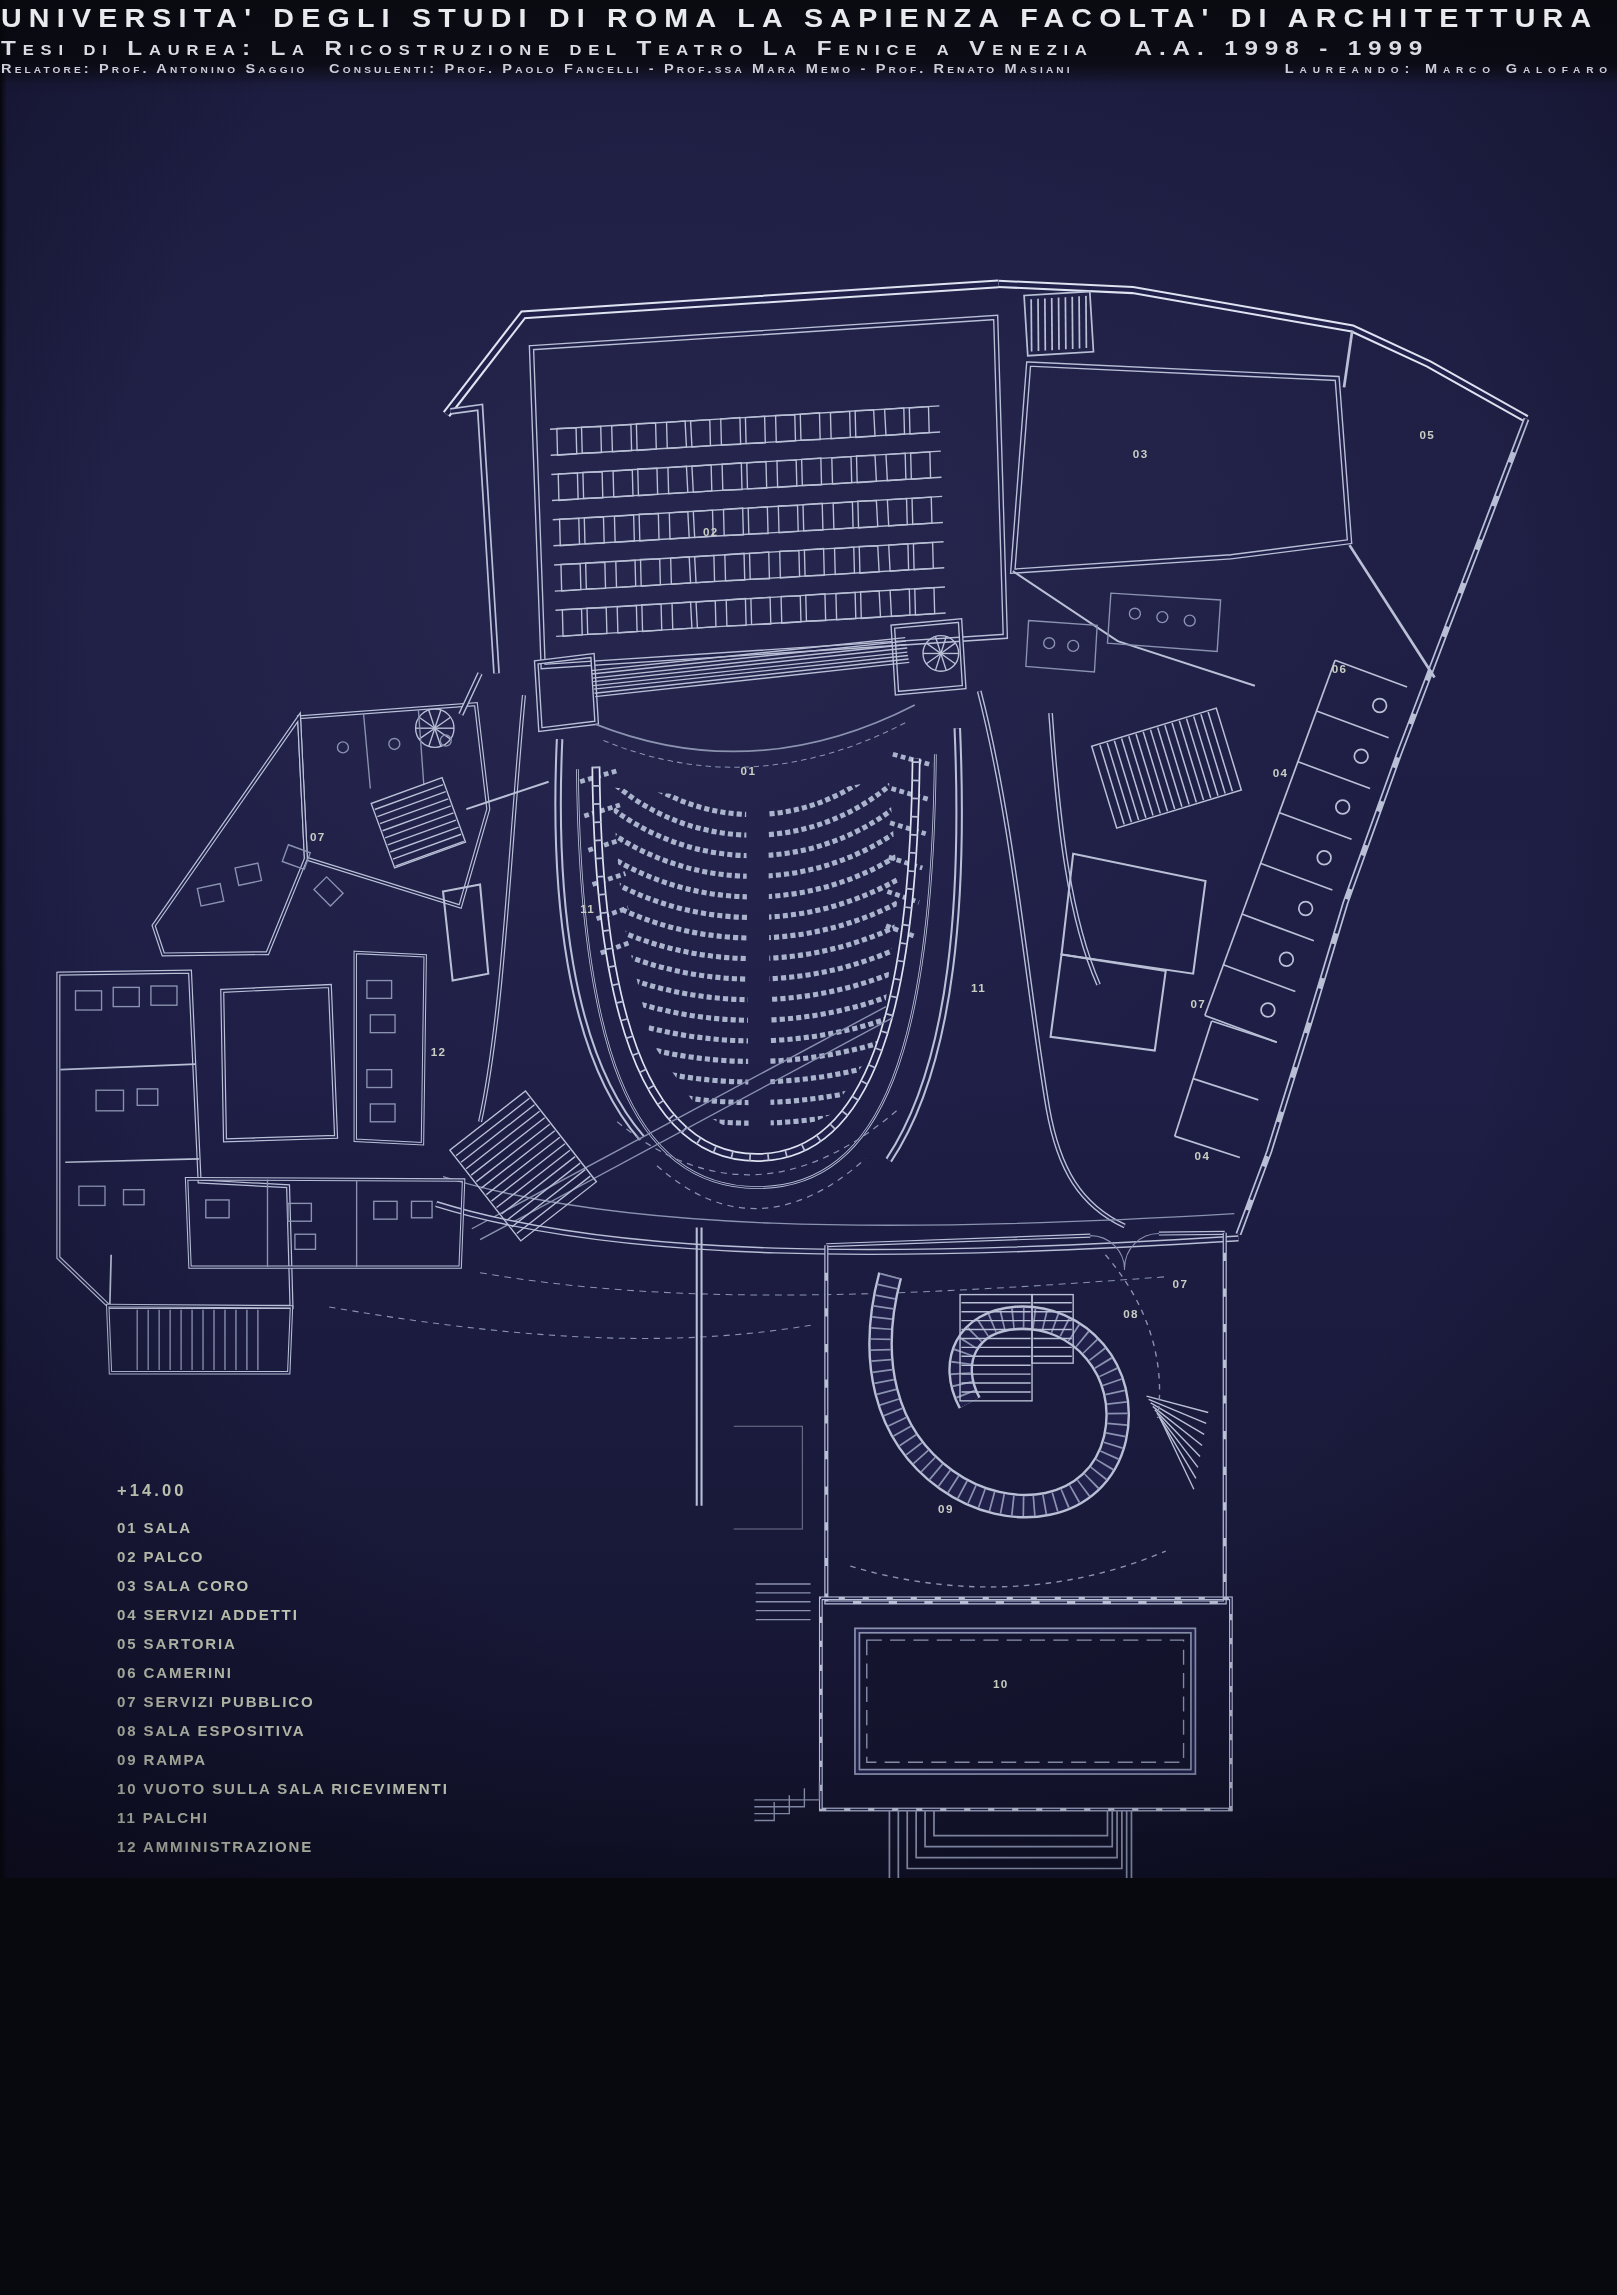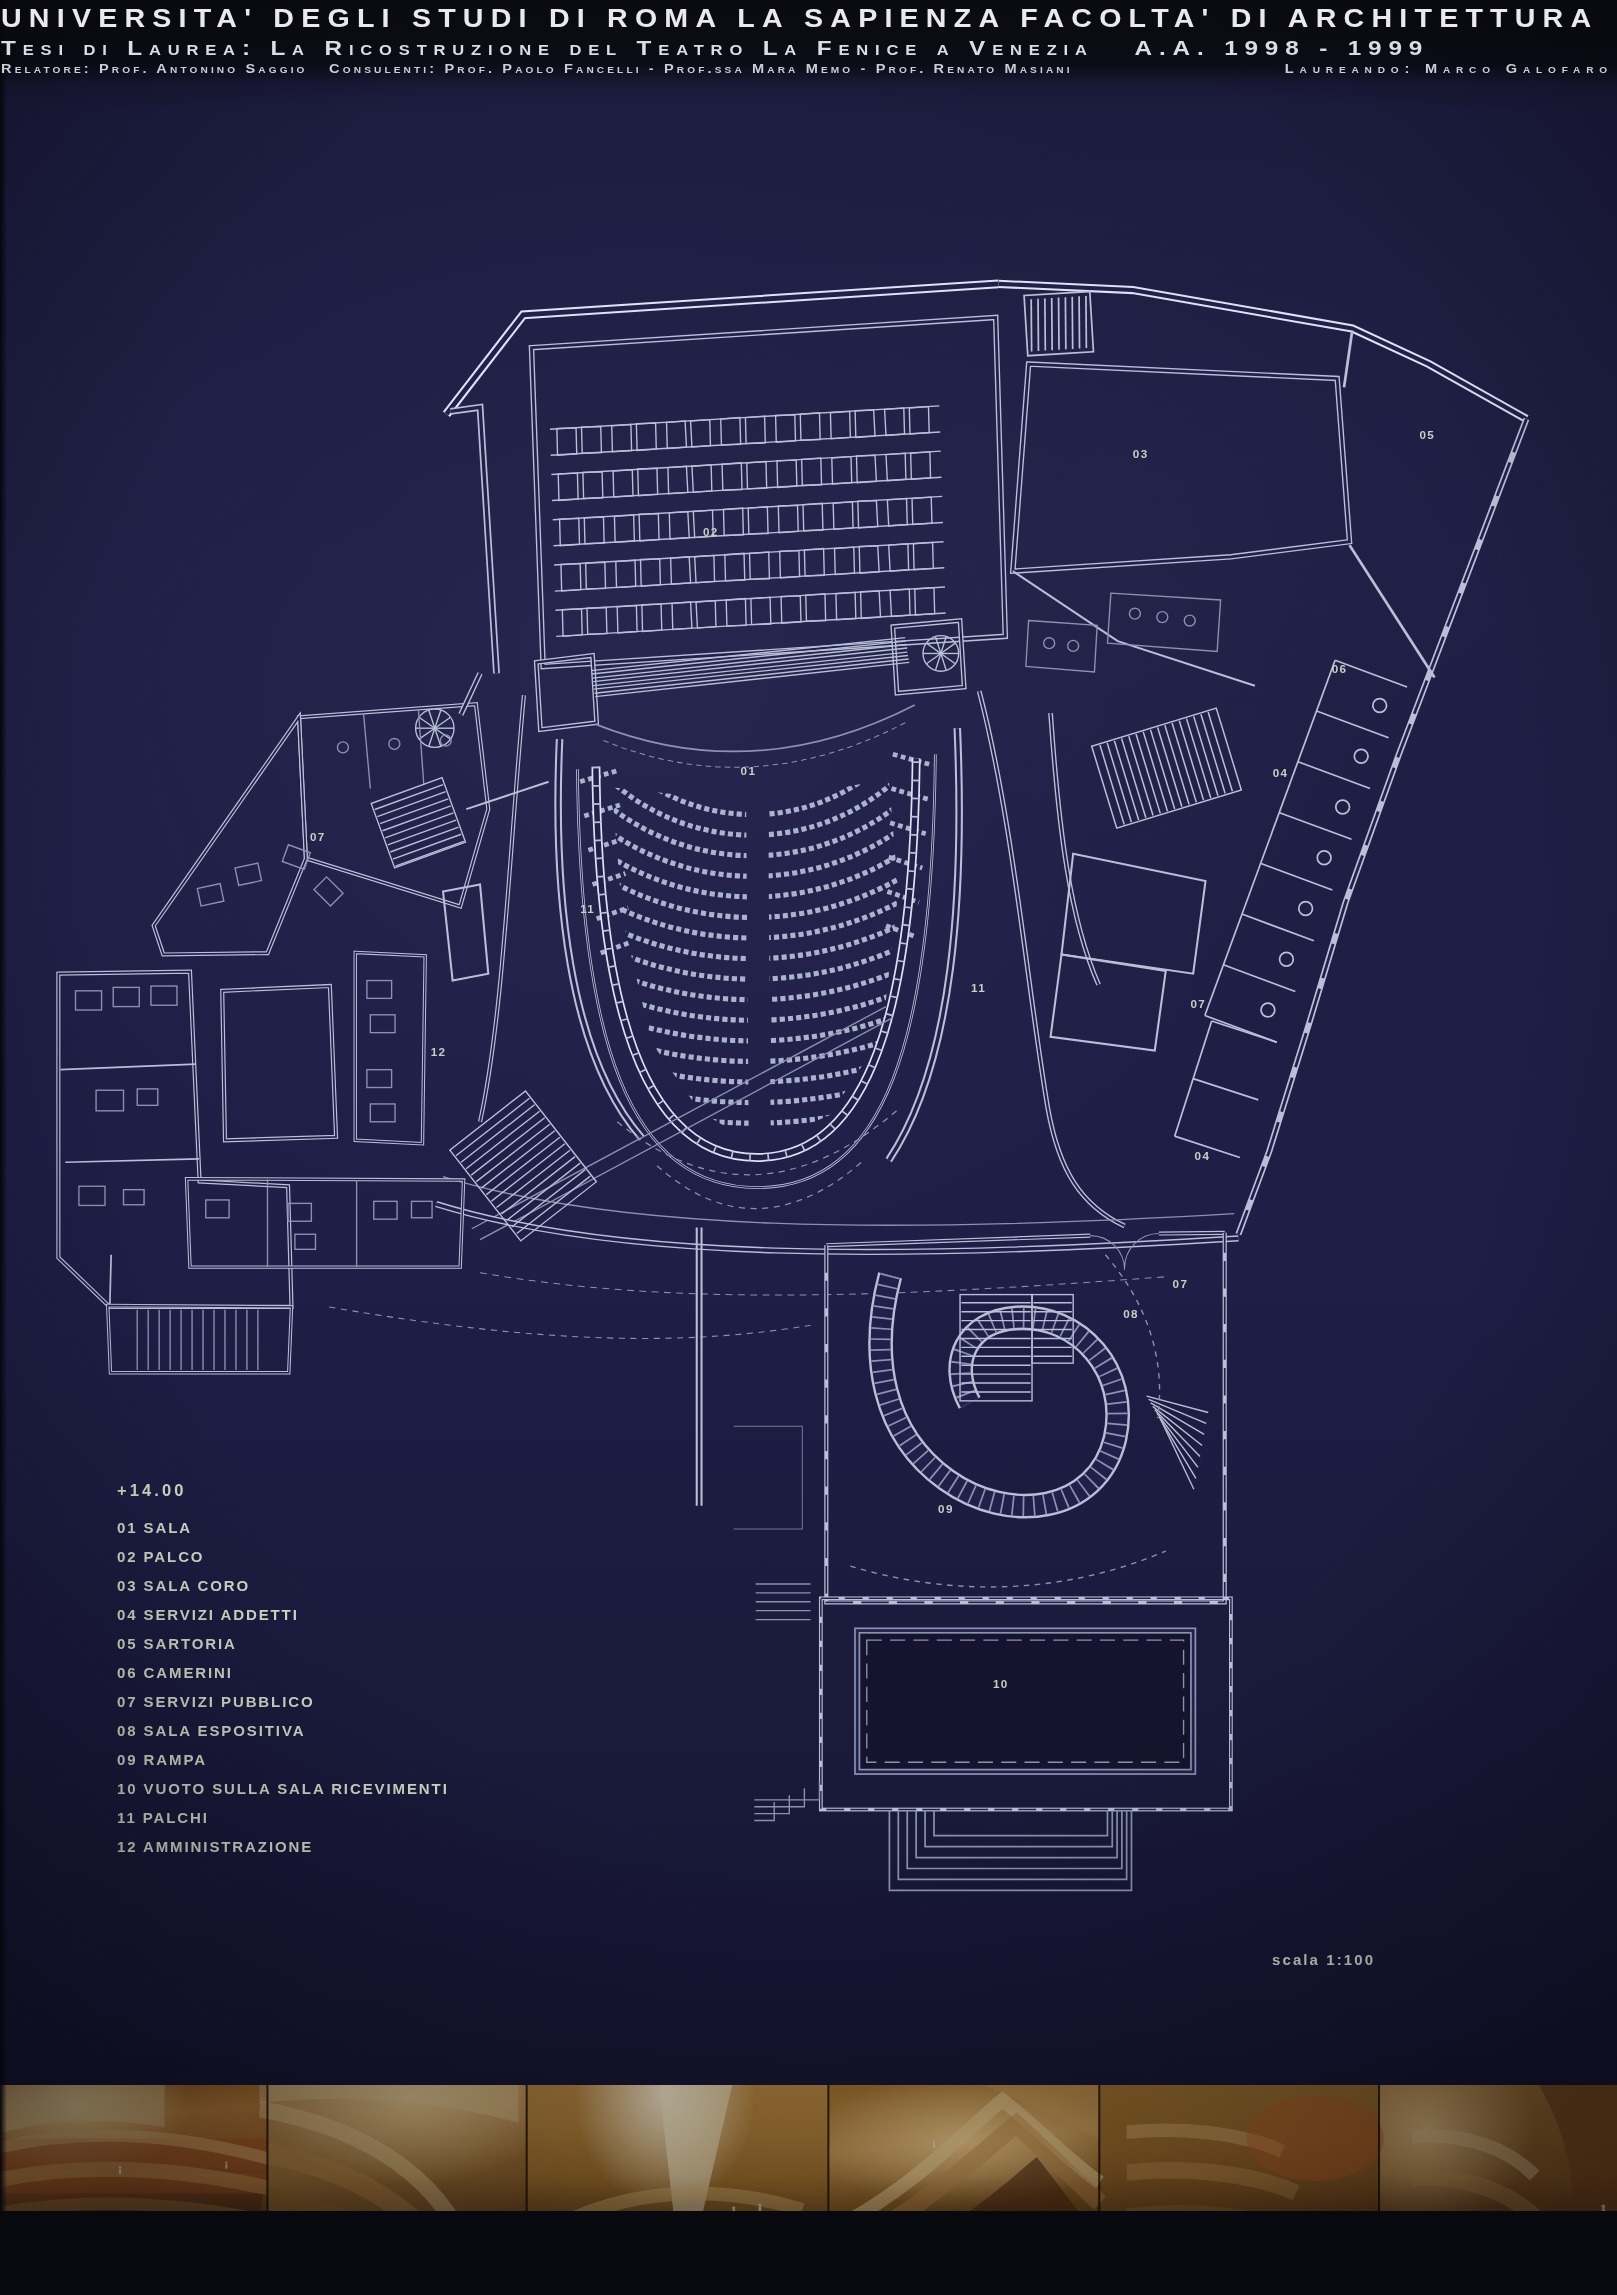--- a/index.html
+++ b/index.html
@@ -1,15 +1,15 @@
 <!DOCTYPE html>
 <html style="font-size:11px"><head><meta charset="utf-8">
 <style>
 html,body{margin:0;padding:0;background:#08080f;}
-#board{position:relative;width:1617px;height:2211px;overflow:hidden;
+#board{position:relative;width:1617px;height:1878px;overflow:hidden;
   background:
     radial-gradient(ellipse 1029px 892px at 40% 30%, rgba(48,48,92,.4), rgba(0,0,0,0) 72%),
     radial-gradient(ellipse 617px 480px at 72% 22%, rgba(44,44,84,.22), rgba(0,0,0,0) 75%),
     linear-gradient(180deg, #0d0d16 0%, #1c1c40 5%, #1f1f45 28%, #1e1e46 58%, #1a1a3c 78%, #151532 92%, #101026 100%);
   font-family:"Liberation Sans",sans-serif;}
 #vign{position:absolute;inset:0;background:radial-gradient(ellipse 1200px 1577px at 50% 40%, rgba(0,0,0,0) 60%, rgba(4,4,12,.45) 100%);pointer-events:none;z-index:5;}
 #hdr{position:absolute;left:0;top:0;width:1617px;height:84px;background:linear-gradient(180deg,#0a0a11 0%,#0c0c16 75%,rgba(12,12,22,0) 100%);}
 .h1{position:absolute;z-index:9;left:1.4px;top:4.1px;white-space:nowrap;color:#e9e9ee;font-size:25px;font-weight:bold;letter-spacing:6.3px;transform:scaleX(1.144);transform-origin:0 0;}
 .h2{position:absolute;z-index:9;left:1.4px;top:36px;white-space:nowrap;color:#dcdce4;font-size:20.6px;font-weight:bold;letter-spacing:5.8px;font-variant:small-caps;transform:scaleX(1.18);transform-origin:0 0;}
 .h3{position:absolute;z-index:9;left:1.4px;top:61px;white-space:nowrap;color:#cdced8;font-size:13px;font-weight:bold;letter-spacing:2.8px;font-variant:small-caps;transform:scaleX(1.12);transform-origin:0 0;}

